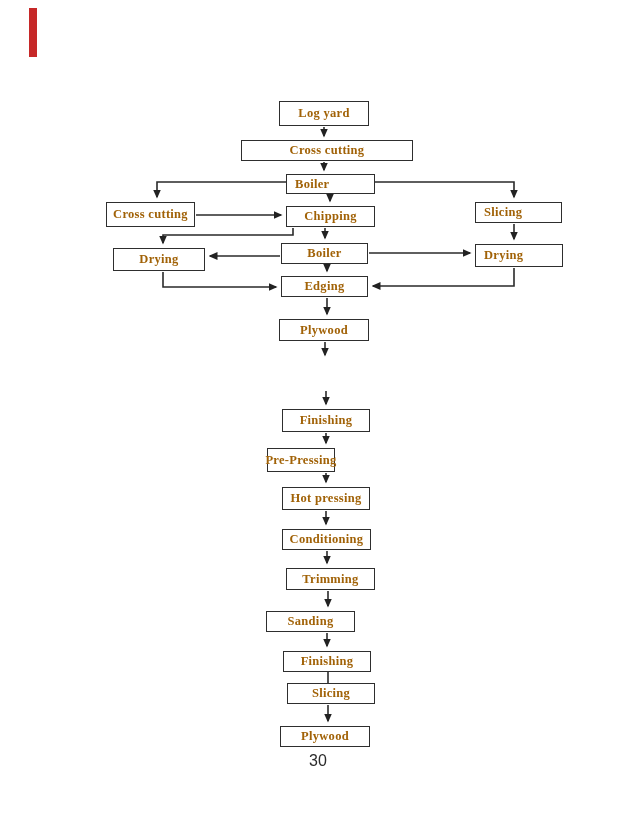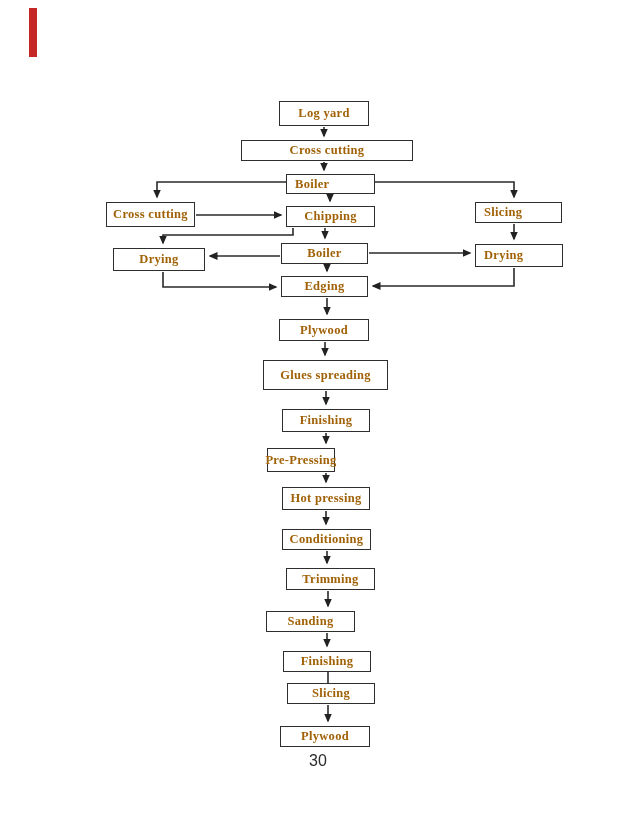--- a/index.html
+++ b/index.html
@@ -73,21 +73,20 @@
   <div class="node" style="left:241px;top:140px;width:172px;height:21px">Cross cutting</div>
   <div class="node align-left" style="left:286px;top:174px;width:89px;height:20px">Boiler</div>
   <div class="node" style="left:106px;top:202px;width:89px;height:25px">Cross cutting</div>
   <div class="node" style="left:286px;top:206px;width:89px;height:21px">Chipping</div>
   <div class="node align-left" style="left:475px;top:202px;width:87px;height:21px">Slicing</div>
   <div class="node" style="left:281px;top:243px;width:87px;height:21px">Boiler</div>
   <div class="node" style="left:113px;top:248px;width:92px;height:23px">Drying</div>
   <div class="node align-left" style="left:475px;top:244px;width:88px;height:23px">Drying</div>
   <div class="node" style="left:281px;top:276px;width:87px;height:21px">Edging</div>
   <div class="node" style="left:279px;top:319px;width:90px;height:22px">Plywood</div>
-  <div class="node" style="left:263px;top:360px;width:125px;height:30px">Glues spreading</div>
   <div class="node" style="left:282px;top:409px;width:88px;height:23px">Finishing</div>
   <div class="node" style="left:267px;top:448px;width:68px;height:24px">Pre-Pressing</div>
   <div class="node" style="left:282px;top:487px;width:88px;height:23px">Hot pressing</div>
   <div class="node" style="left:282px;top:529px;width:89px;height:21px">Conditioning</div>
   <div class="node" style="left:286px;top:568px;width:89px;height:22px">Trimming</div>
   <div class="node" style="left:266px;top:611px;width:89px;height:21px">Sanding</div>
   <div class="node" style="left:283px;top:651px;width:88px;height:21px">Finishing</div>
   <div class="node" style="left:287px;top:683px;width:88px;height:21px">Slicing</div>
   <div class="node" style="left:280px;top:726px;width:90px;height:21px">Plywood</div>
 

